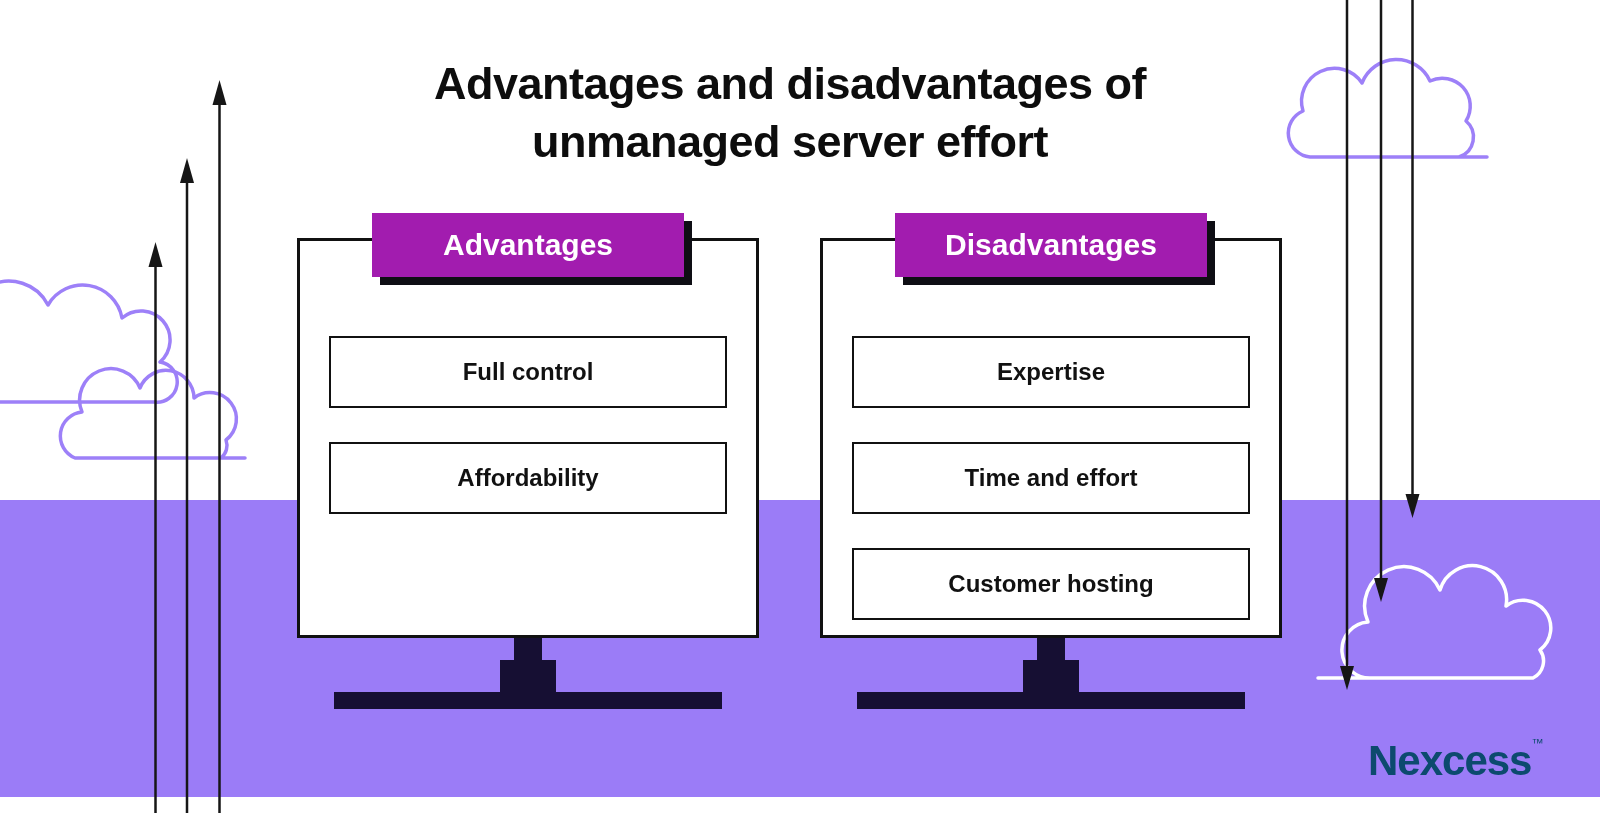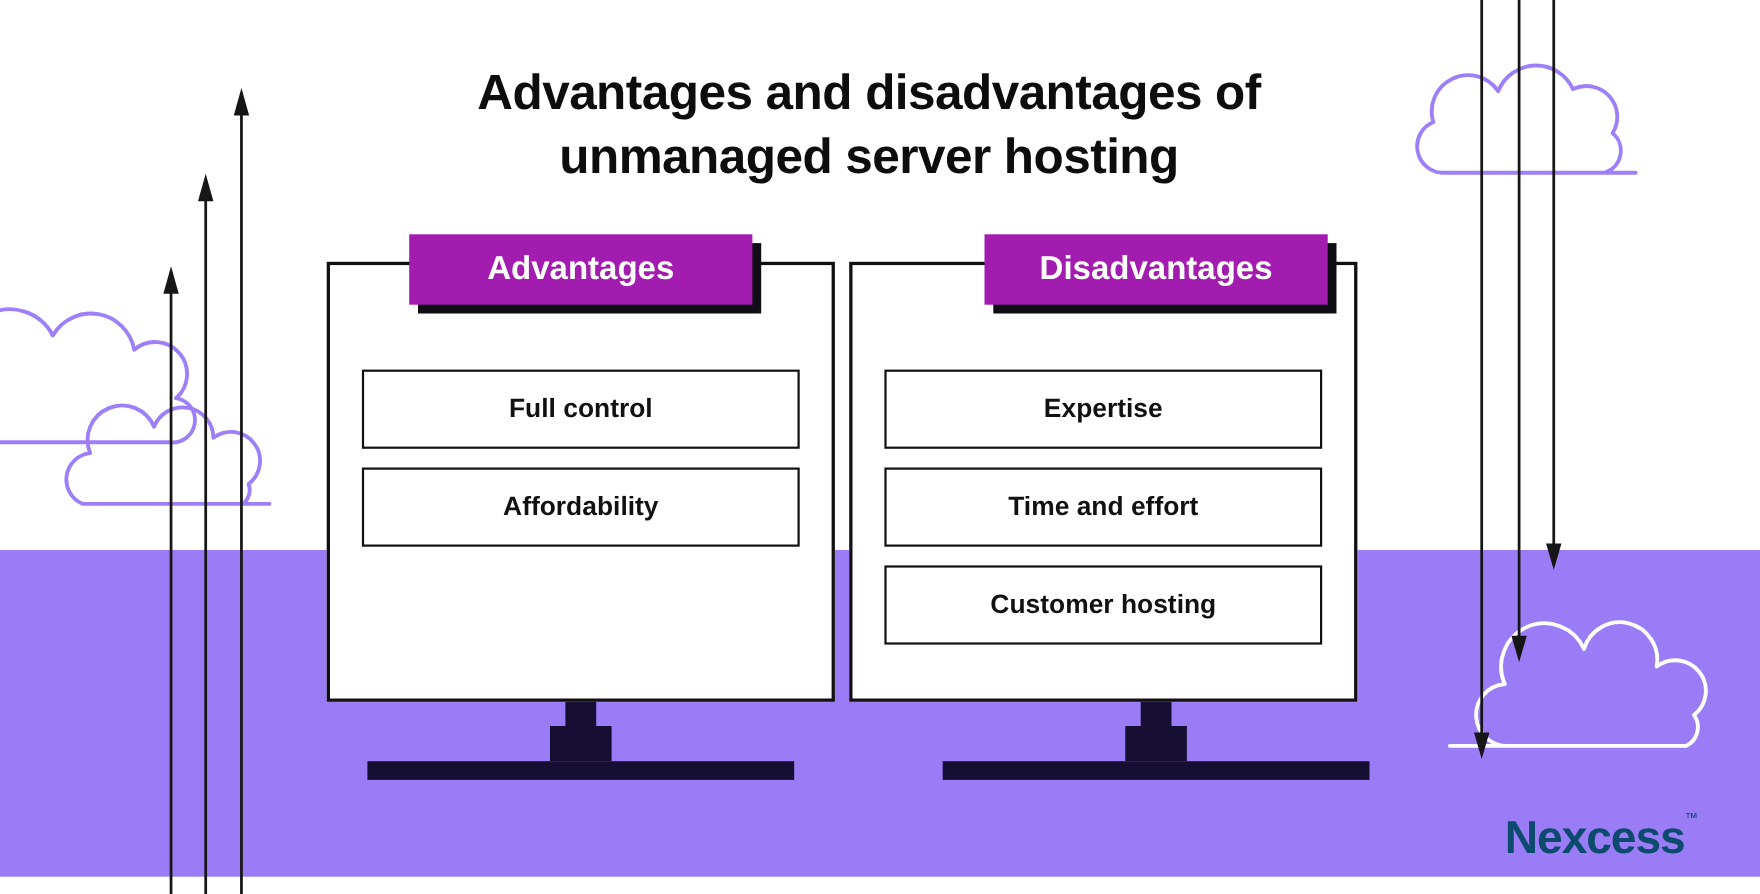--- a/index.html
+++ b/index.html
@@ -16,32 +16,32 @@
   .title{
     position:absolute;left:350px;top:55px;width:880px;
     text-align:center;font-size:45px;font-weight:bold;color:#0d0d0d;
     line-height:1.28;letter-spacing:-0.5px;
   }
   .panel{
     position:absolute;top:238px;width:462px;height:400px;
     background:#ffffff;border:3px solid #111111;box-sizing:border-box;
   }
   .panel-left{left:297px;}
-  .panel-right{left:772px;padding-left:29px;}
+  .panel-right{left:820px;padding-left:29px;}
   .tab{
     position:absolute;top:213px;width:312px;height:64px;
     background:#a21caf;color:#ffffff;font-size:30px;font-weight:bold;
     display:flex;align-items:center;justify-content:center;
     box-shadow:8px 8px 0 #0e0e14;z-index:3;
   }
   .tab-left{left:372px;}
   .tab-right{left:895px;}
   .items{position:absolute;left:0;top:95px;width:100%;}
   .item{
-    width:398px;height:72px;margin:0 auto 17px auto;
+    width:398px;height:72px;margin:0 auto 34px auto;
     border:2px solid #111111;box-sizing:border-box;background:#ffffff;
     display:flex;align-items:center;justify-content:center;
     font-size:24px;font-weight:bold;color:#111111;text-align:center;
   }
   .stand{position:absolute;background:#160f33;}
   .neck-left{left:514px;top:638px;width:28px;height:24px;}
   .hub-left{left:500px;top:660px;width:56px;height:32px;}
   .bar-left{left:334px;top:692px;width:388px;height:17px;}
   .neck-right{left:1037px;top:638px;width:28px;height:24px;}
   .hub-right{left:1023px;top:660px;width:56px;height:32px;}
@@ -86,21 +86,21 @@
       <polygon points="1347,690 1340,666 1354,666" stroke="none"></polygon>
       <line x1="1381" y1="0" x2="1381" y2="580"></line>
       <polygon points="1381,602 1374,578 1388,578" stroke="none"></polygon>
       <line x1="1412.5" y1="0" x2="1412.5" y2="496"></line>
       <polygon points="1412.5,518 1405.5,494 1419.5,494" stroke="none"></polygon>
     </g>
   </svg>
 
   <div class="title">
     <div>Advantages and disadvantages of</div>
-    <div>unmanaged server hosting</div>
+    <div>unmanaged server effort</div>
   </div>
 
   <div class="tab tab-left">Advantages</div>
   <div class="panel panel-left">
     <div class="items">
       <div class="item">
         <span>Full control</span>
       </div>
       <div class="item">
         <span>Affordability</span>

